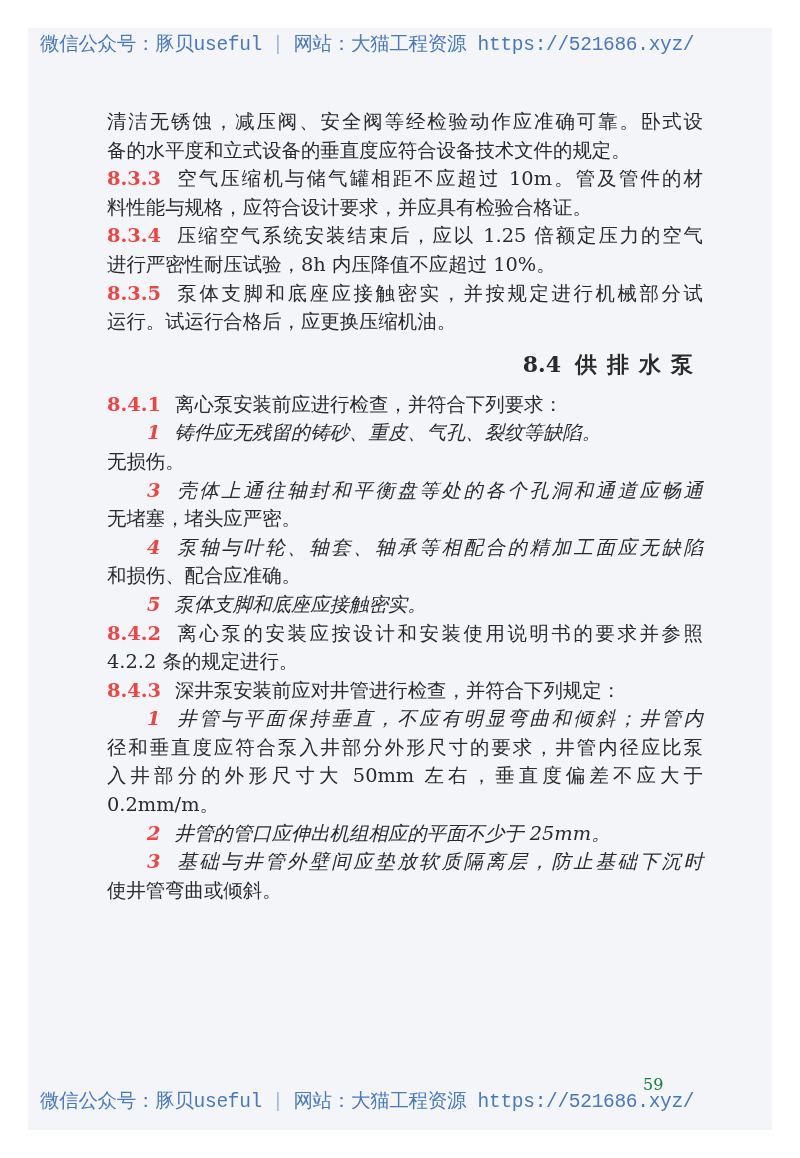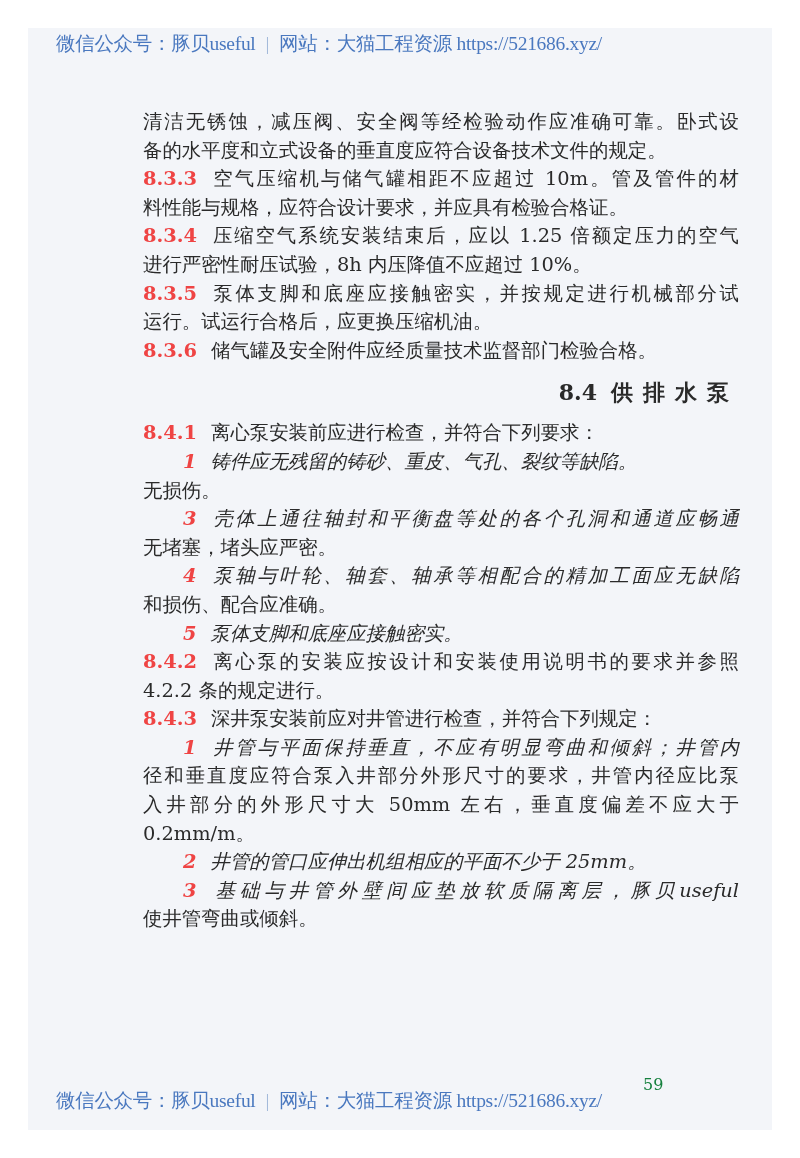--- a/index.html
+++ b/index.html
@@ -5,30 +5,30 @@
   html, body { margin:0; padding:0; }
   body {
     width:800px; height:1158px; background:#ffffff; position:relative; overflow:hidden;
     font-family: "DejaVu Serif", "Liberation Serif", serif;
   }
   .scan {
     position:absolute; left:28px; top:28px; width:744px; height:1102px;
     background:#f3f5f9;
   }
   .watermark {
-    position:absolute; left:56px; width:700px; white-space:nowrap;
-    font-family: Liberation Serif, serif;
+    position:absolute; left:40px; width:700px; white-space:nowrap;
+    font-family: Liberation Mono, monospace;
     font-size:19.5px; color:#4a78bf; letter-spacing:-0.3px;
   }
   .watermark .sep { color:#9fb6d8; margin:0 10px; }
   .wm-top { top:30px; }
   .wm-bottom { top:1087px; }
   .content {
     position:absolute; left:107px; top:108px; width:596px;
-    color:#2a2a2a; font-size:19.4px; line-height:28.6px;margin-left:36px;
+    color:#2a2a2a; font-size:19.4px; line-height:28.6px;
   }
   .line { white-space:nowrap; text-align:justify; text-align-last:justify; height:28.6px; }
   .line.last { text-align-last:left; }
   .num { font-weight:bold; color:#ef4444; margin-right:14px; }
   .sub { padding-left:40px;font-style:italic; }
   .section-title {
     text-align:right; font-weight:bold; font-size:22px; height:50px; line-height:50px;
     letter-spacing:10px; margin:2px 0 2px 0;
   }
   .section-title .snum { letter-spacing:0; margin-right:14px; }
@@ -48,21 +48,20 @@
 <div class="content">
   <div id="block1">
       <div class="line"><span>清洁无锈蚀，减压阀、安全阀等经检验动作应准确可靠。卧式设</span></div>
       <div class="line last"><span>备的水平度和立式设备的垂直度应符合设备技术文件的规定。</span></div>
       <div class="line"><span class="num">8.3.3</span><span>空气压缩机与储气罐相距不应超过 10m。管及管件的材</span></div>
       <div class="line last"><span>料性能与规格，应符合设计要求，并应具有检验合格证。</span></div>
       <div class="line"><span class="num">8.3.4</span><span>压缩空气系统安装结束后，应以 1.25 倍额定压力的空气</span></div>
       <div class="line last"><span>进行严密性耐压试验，8h 内压降值不应超过 10%。</span></div>
       <div class="line"><span class="num">8.3.5</span><span>泵体支脚和底座应接触密实，并按规定进行机械部分试</span></div>
       <div class="line last"><span>运行。试运行合格后，应更换压缩机油。</span></div>
-      <div class="line last"><span class="num">8.3.6</span><span>储气罐及安全附件应经质量技术监督部门检验合格。</span></div>
     </div>
   <div class="section-title">
     <span class="snum">8.4</span><span>供排水泵</span>
   </div>
   <div id="block2">
       <div class="line last"><span class="num">8.4.1</span><span>离心泵安装前应进行检查，并符合下列要求：</span></div>
       <div class="line last sub"><span class="num">1</span><span>铸件应无残留的铸砂、重皮、气孔、裂纹等缺陷。</span></div>
       <div class="line last"><span>无损伤。</span></div>
       <div class="line sub"><span class="num">3</span><span>壳体上通往轴封和平衡盘等处的各个孔洞和通道应畅通</span></div>
       <div class="line last"><span>无堵塞，堵头应严密。</span></div>
@@ -70,21 +69,21 @@
       <div class="line last"><span>和损伤、配合应准确。</span></div>
       <div class="line last sub"><span class="num">5</span><span>泵体支脚和底座应接触密实。</span></div>
       <div class="line"><span class="num">8.4.2</span><span>离心泵的安装应按设计和安装使用说明书的要求并参照</span></div>
       <div class="line last"><span>4.2.2 条的规定进行。</span></div>
       <div class="line last"><span class="num">8.4.3</span><span>深井泵安装前应对井管进行检查，并符合下列规定：</span></div>
       <div class="line sub"><span class="num">1</span><span>井管与平面保持垂直，不应有明显弯曲和倾斜；井管内</span></div>
       <div class="line"><span>径和垂直度应符合泵入井部分外形尺寸的要求，井管内径应比泵</span></div>
       <div class="line"><span>入井部分的外形尺寸大 50mm 左右，垂直度偏差不应大于</span></div>
       <div class="line last"><span>0.2mm/m。</span></div>
       <div class="line last sub"><span class="num">2</span><span>井管的管口应伸出机组相应的平面不少于 25mm。</span></div>
-      <div class="line sub"><span class="num">3</span><span>基础与井管外壁间应垫放软质隔离层，豚贝useful</span></div>
+      <div class="line sub"><span class="num">3</span><span>基础与井管外壁间应垫放软质隔离层，防止基础下沉时</span></div>
       <div class="line last"><span>使井管弯曲或倾斜。</span></div>
     </div>
 </div>
 
 <div class="pagenum">59</div>
 
 <div class="watermark wm-bottom">
   <span>微信公众号：豚贝useful</span><span class="sep">|</span><span>网站：大猫工程资源 https://521686.xyz/</span>
 </div>
 

